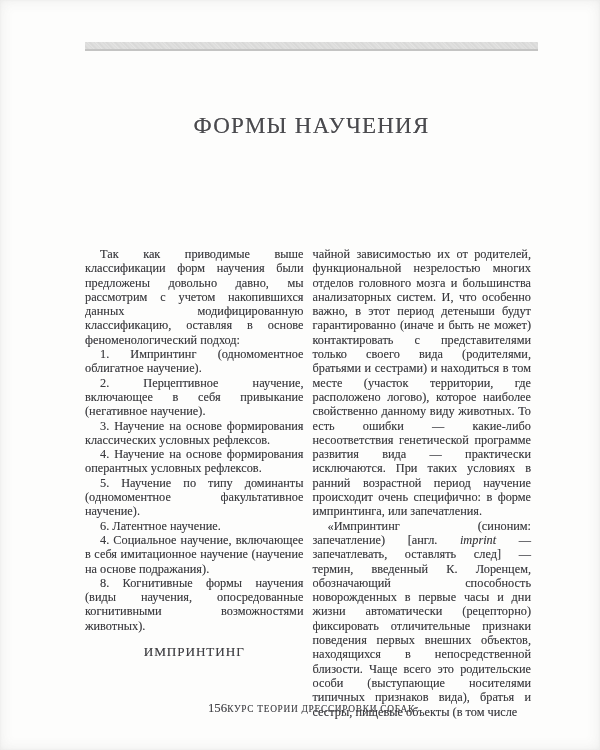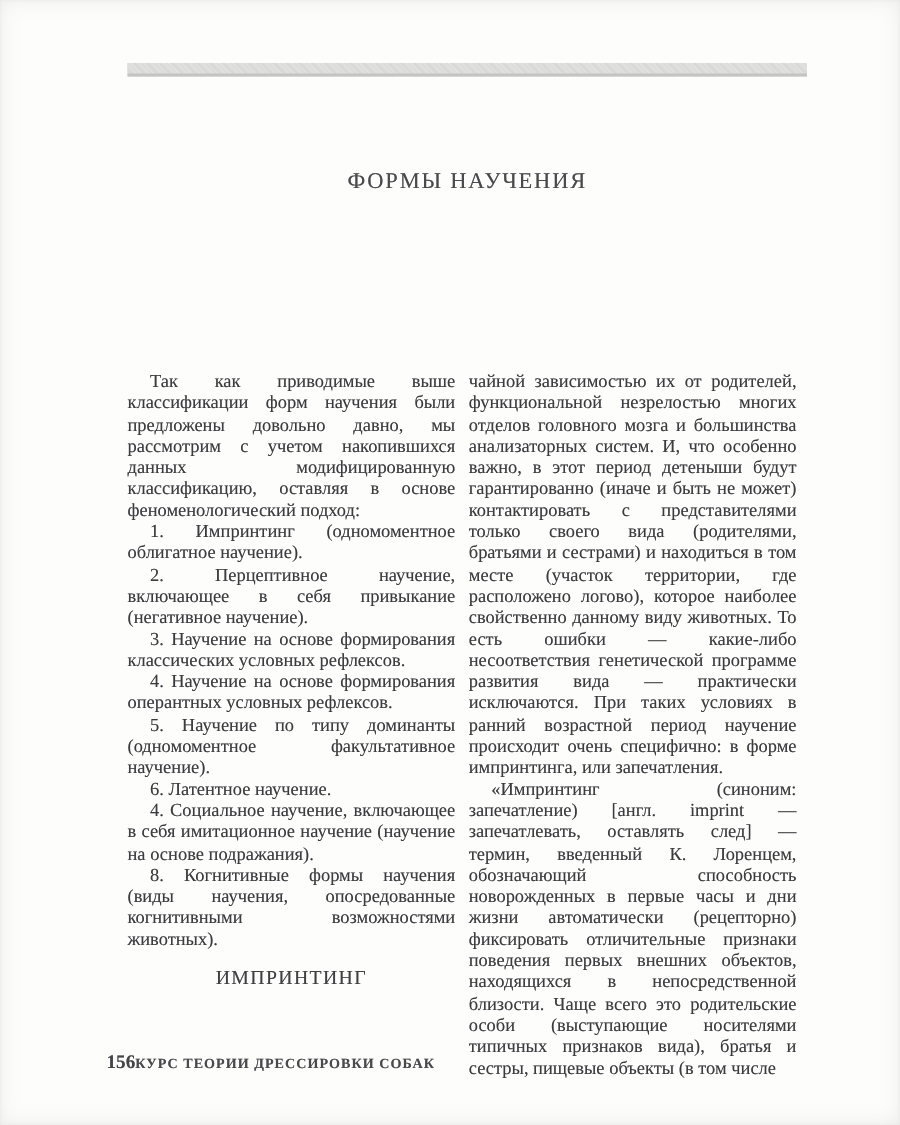--- a/index.html
+++ b/index.html
@@ -34,21 +34,21 @@
       #dcdcdb;
     border-bottom: 2px solid #c4c4c3;
     box-sizing: border-box;
   }
   .page-title {
     position: absolute;
     left: 85px;
     top: 113px;
     width: 453px;
     text-align: center;
-    font-size: 15px;
+    font-size: 23px;
     letter-spacing: 1.2px;
     color: #4a4a4e;
     text-shadow: 0 0 0.4px rgba(74,74,78,0.55);
   }
   .columns {
     position: absolute;
     left: 85px;
     top: 247px;
     width: 453px;
     display: flex;
@@ -71,31 +71,31 @@
   .section-heading {
     text-align: center;
     text-indent: 0 !important;
     font-weight: normal;
     font-size: 13.2px;
     letter-spacing: 0.9px;
     margin: 12px 0 8px 0 !important;
     color: #404044;
   }
   .italic-term {
+    font-style: italic;
   }
   .footer-row {
     position: absolute;
-    left: 71px;
+    left: 85px;
     top: 701px;
     width: 453px;
     display: flex;
-    justify-content: flex-start;
+    justify-content: center;
     align-items: baseline;
     text-shadow: 0 0 0.35px rgba(60,60,64,0.45);
-    font-weight: bold;
   }
   .page-number {
     font-size: 12.8px;
     color: #454549;
   }
   .running-footer {
     font-size: 9.4px;
     letter-spacing: 0.7px;
     color: #4a4a4e;
   }

